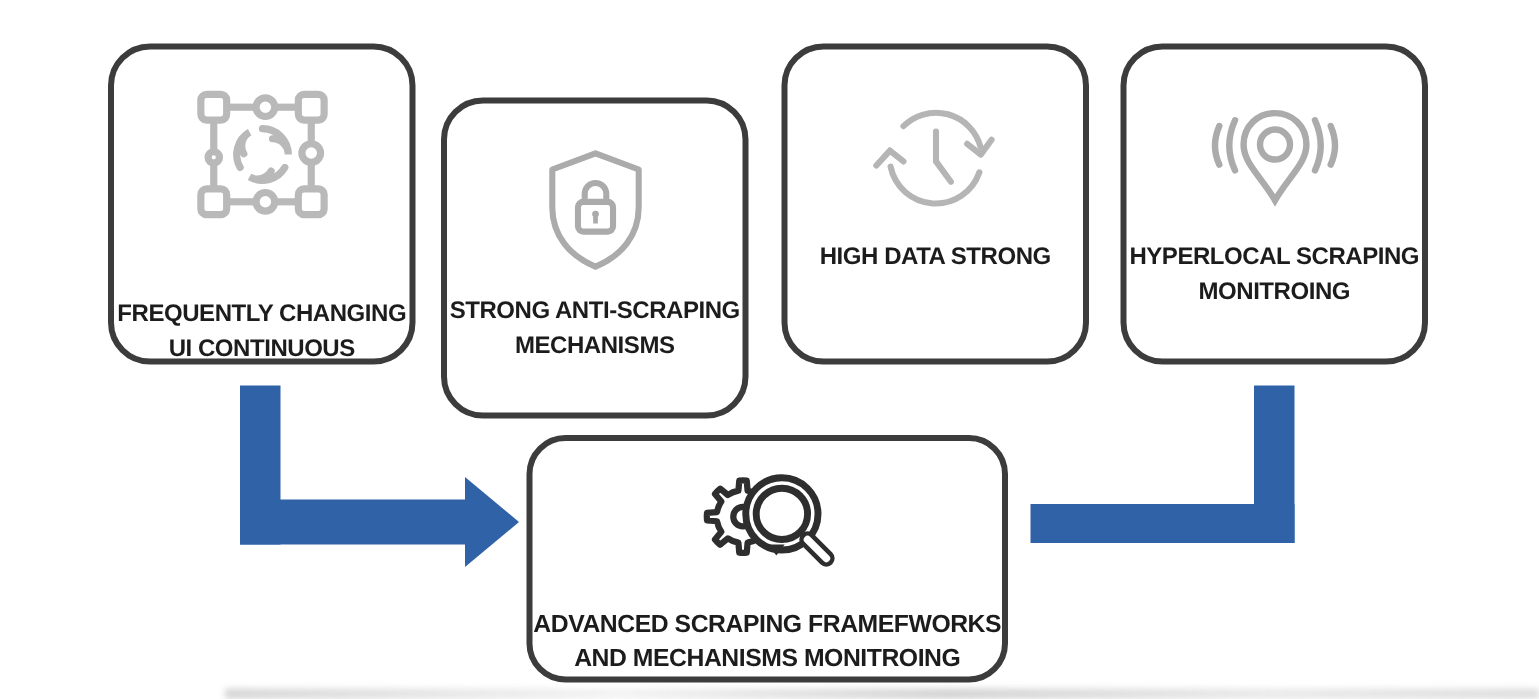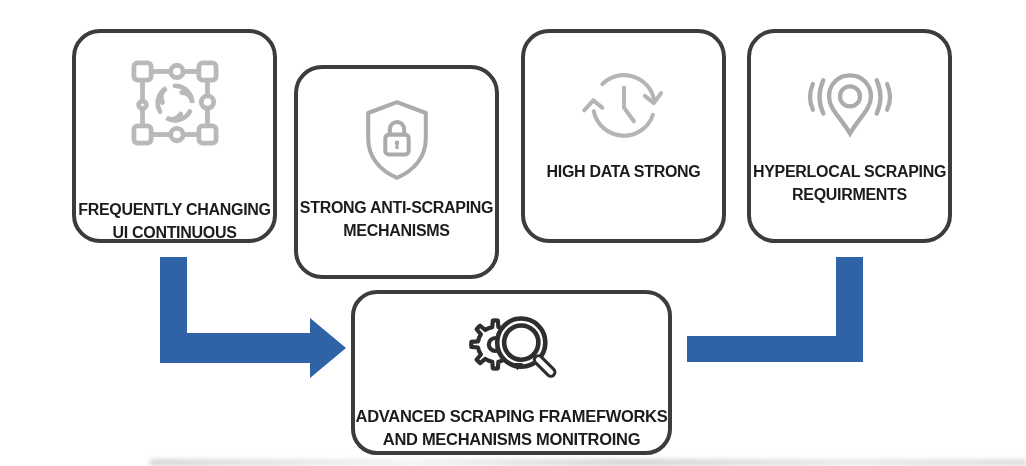--- a/index.html
+++ b/index.html
@@ -111,21 +111,21 @@
         <path d="M50 12 C38 12 28 21 28 34 C28 47 40 56 50 73 C60 56 72 47 72 34 C72 21 62 12 50 12 Z"></path>
         <circle cx="50" cy="34" r="10.5"></circle>
         <path d="M22 17 Q14 35 22 52"></path>
         <path d="M11 21 Q5 35 11 48"></path>
         <path d="M78 17 Q86 35 78 52"></path>
         <path d="M89 21 Q95 35 89 48"></path>
       </svg>
     </div>
     <div class="card-label">
       <span>HYPERLOCAL SCRAPING</span>
-      <span>REQUIRMENTS</span>
+      <span>MONITROING</span>
     </div>
   </div>
 
   <div class="blue arrowL-v"></div>
   <div class="blue arrowL-h"></div>
   <div class="arrowL-head"></div>
 
   <div class="blue arrowR-v"></div>
   <div class="blue arrowR-h"></div>
 

